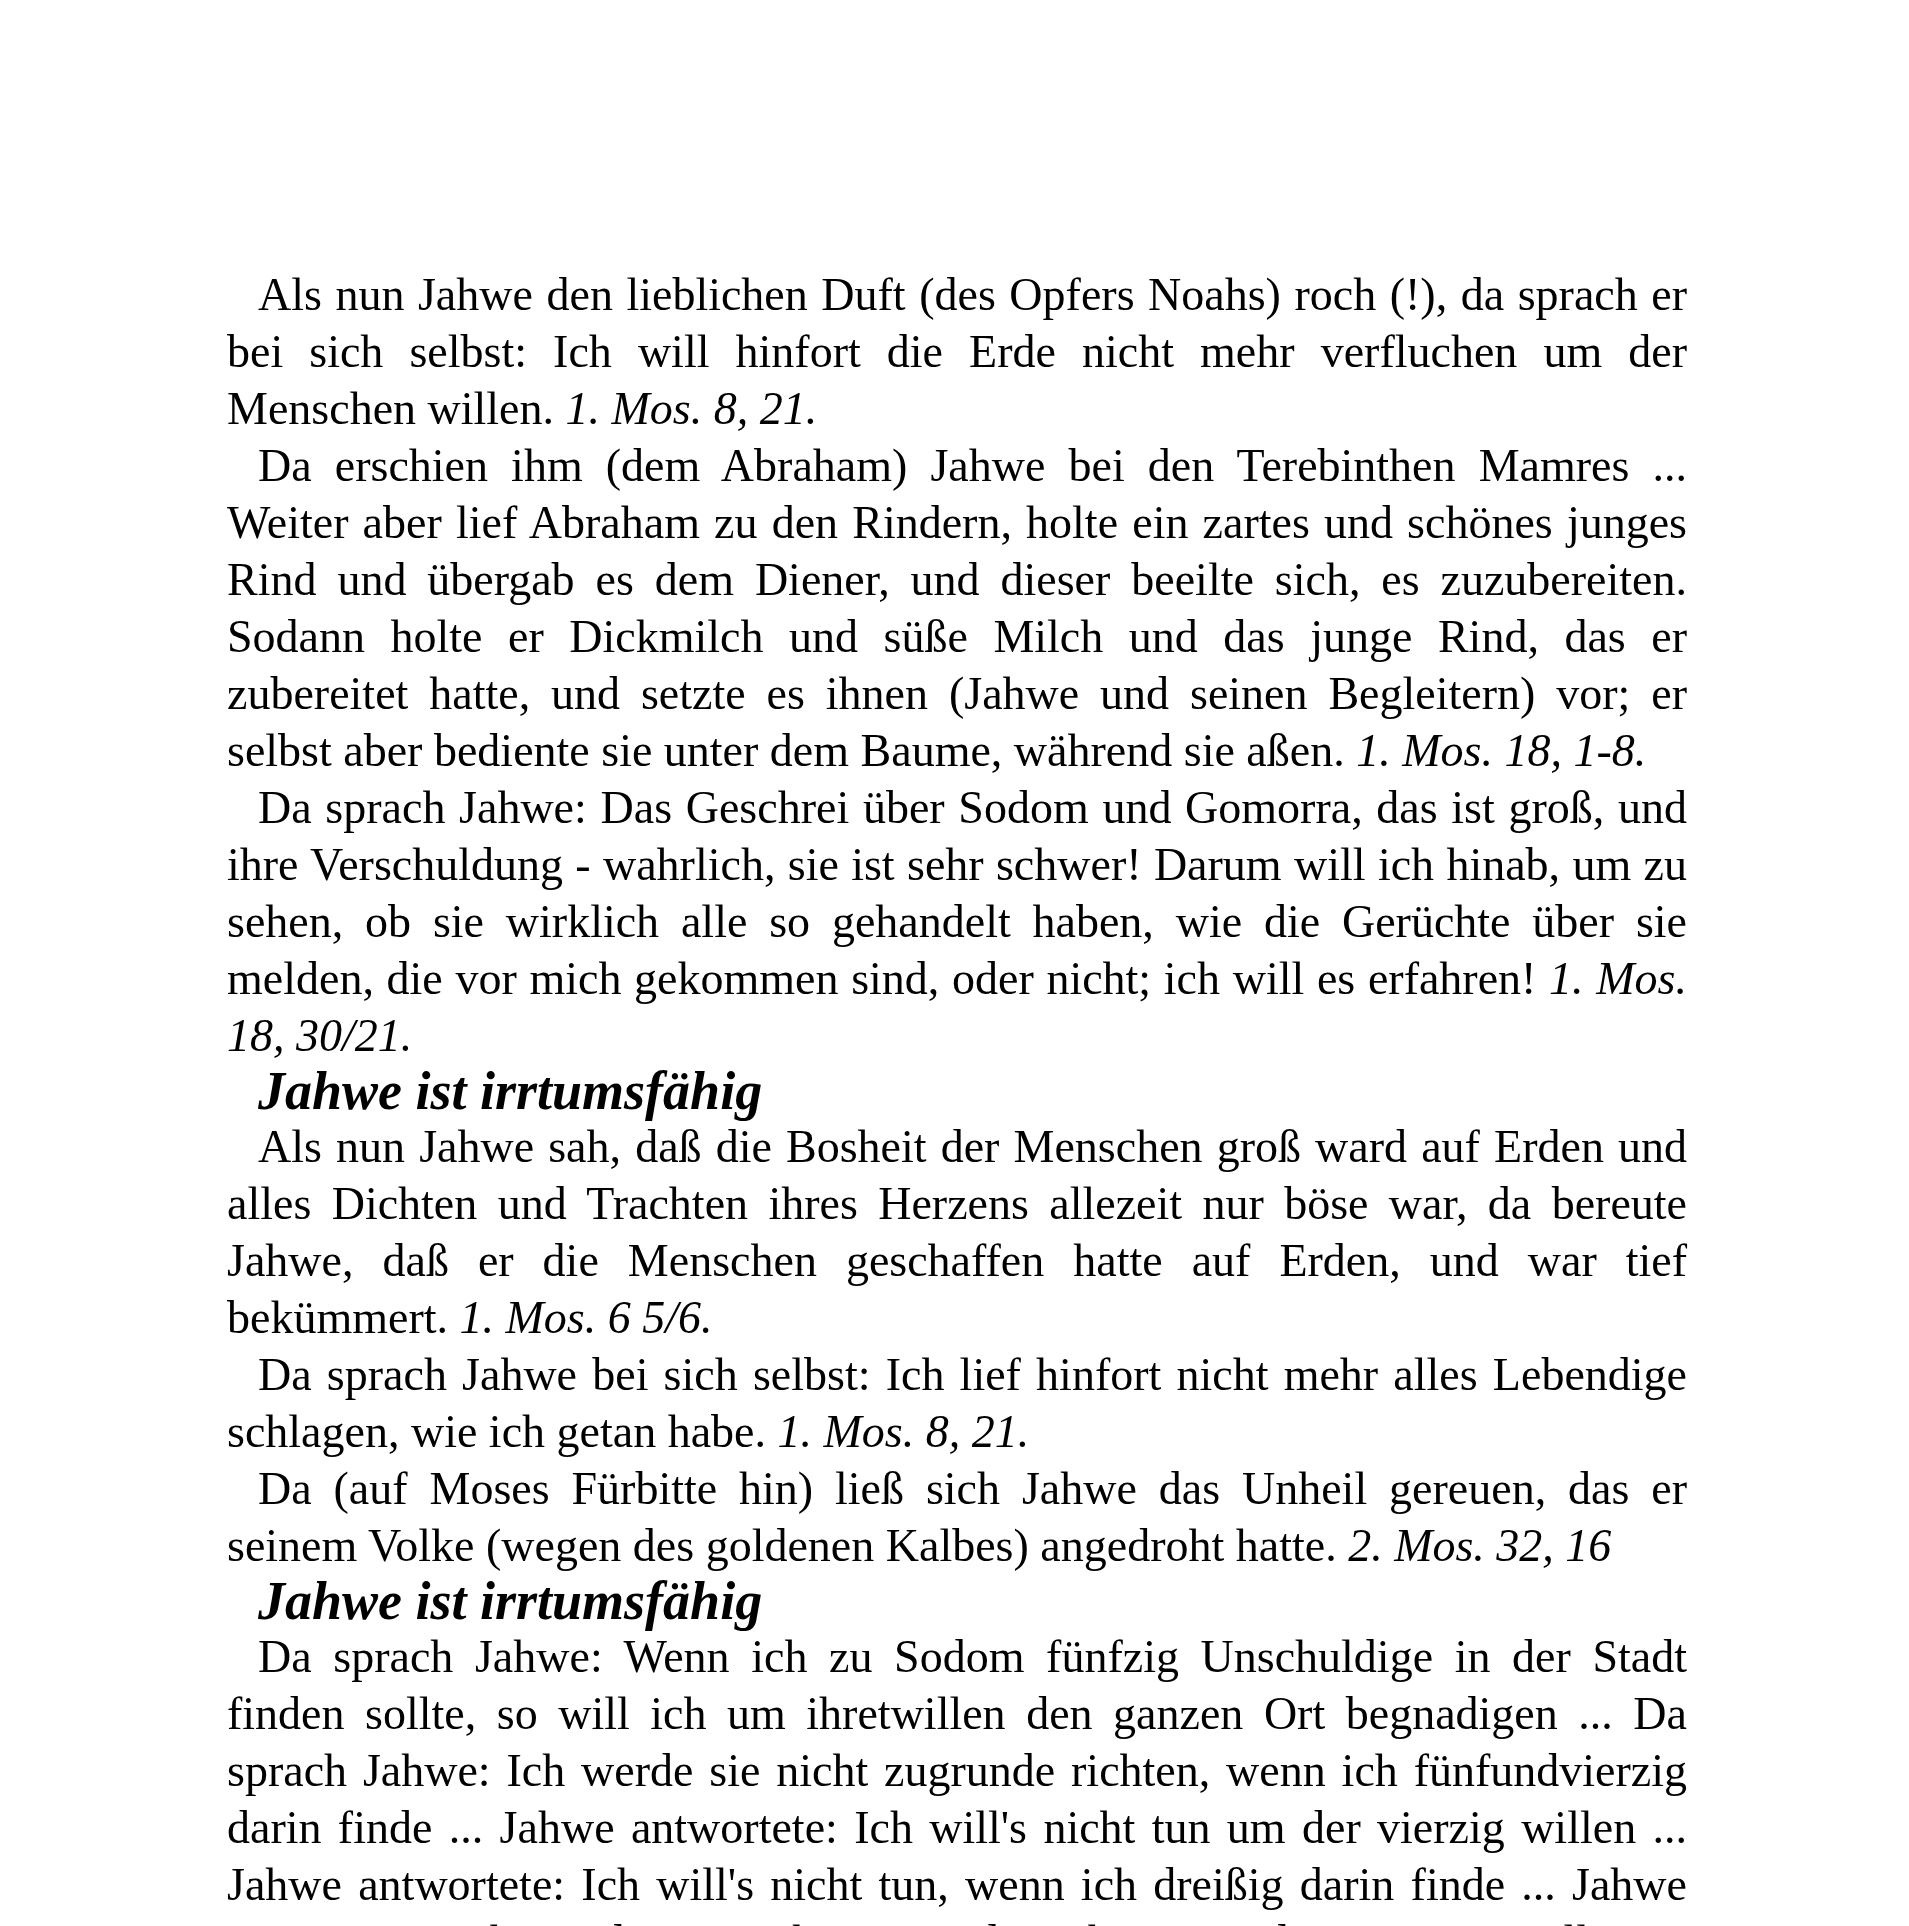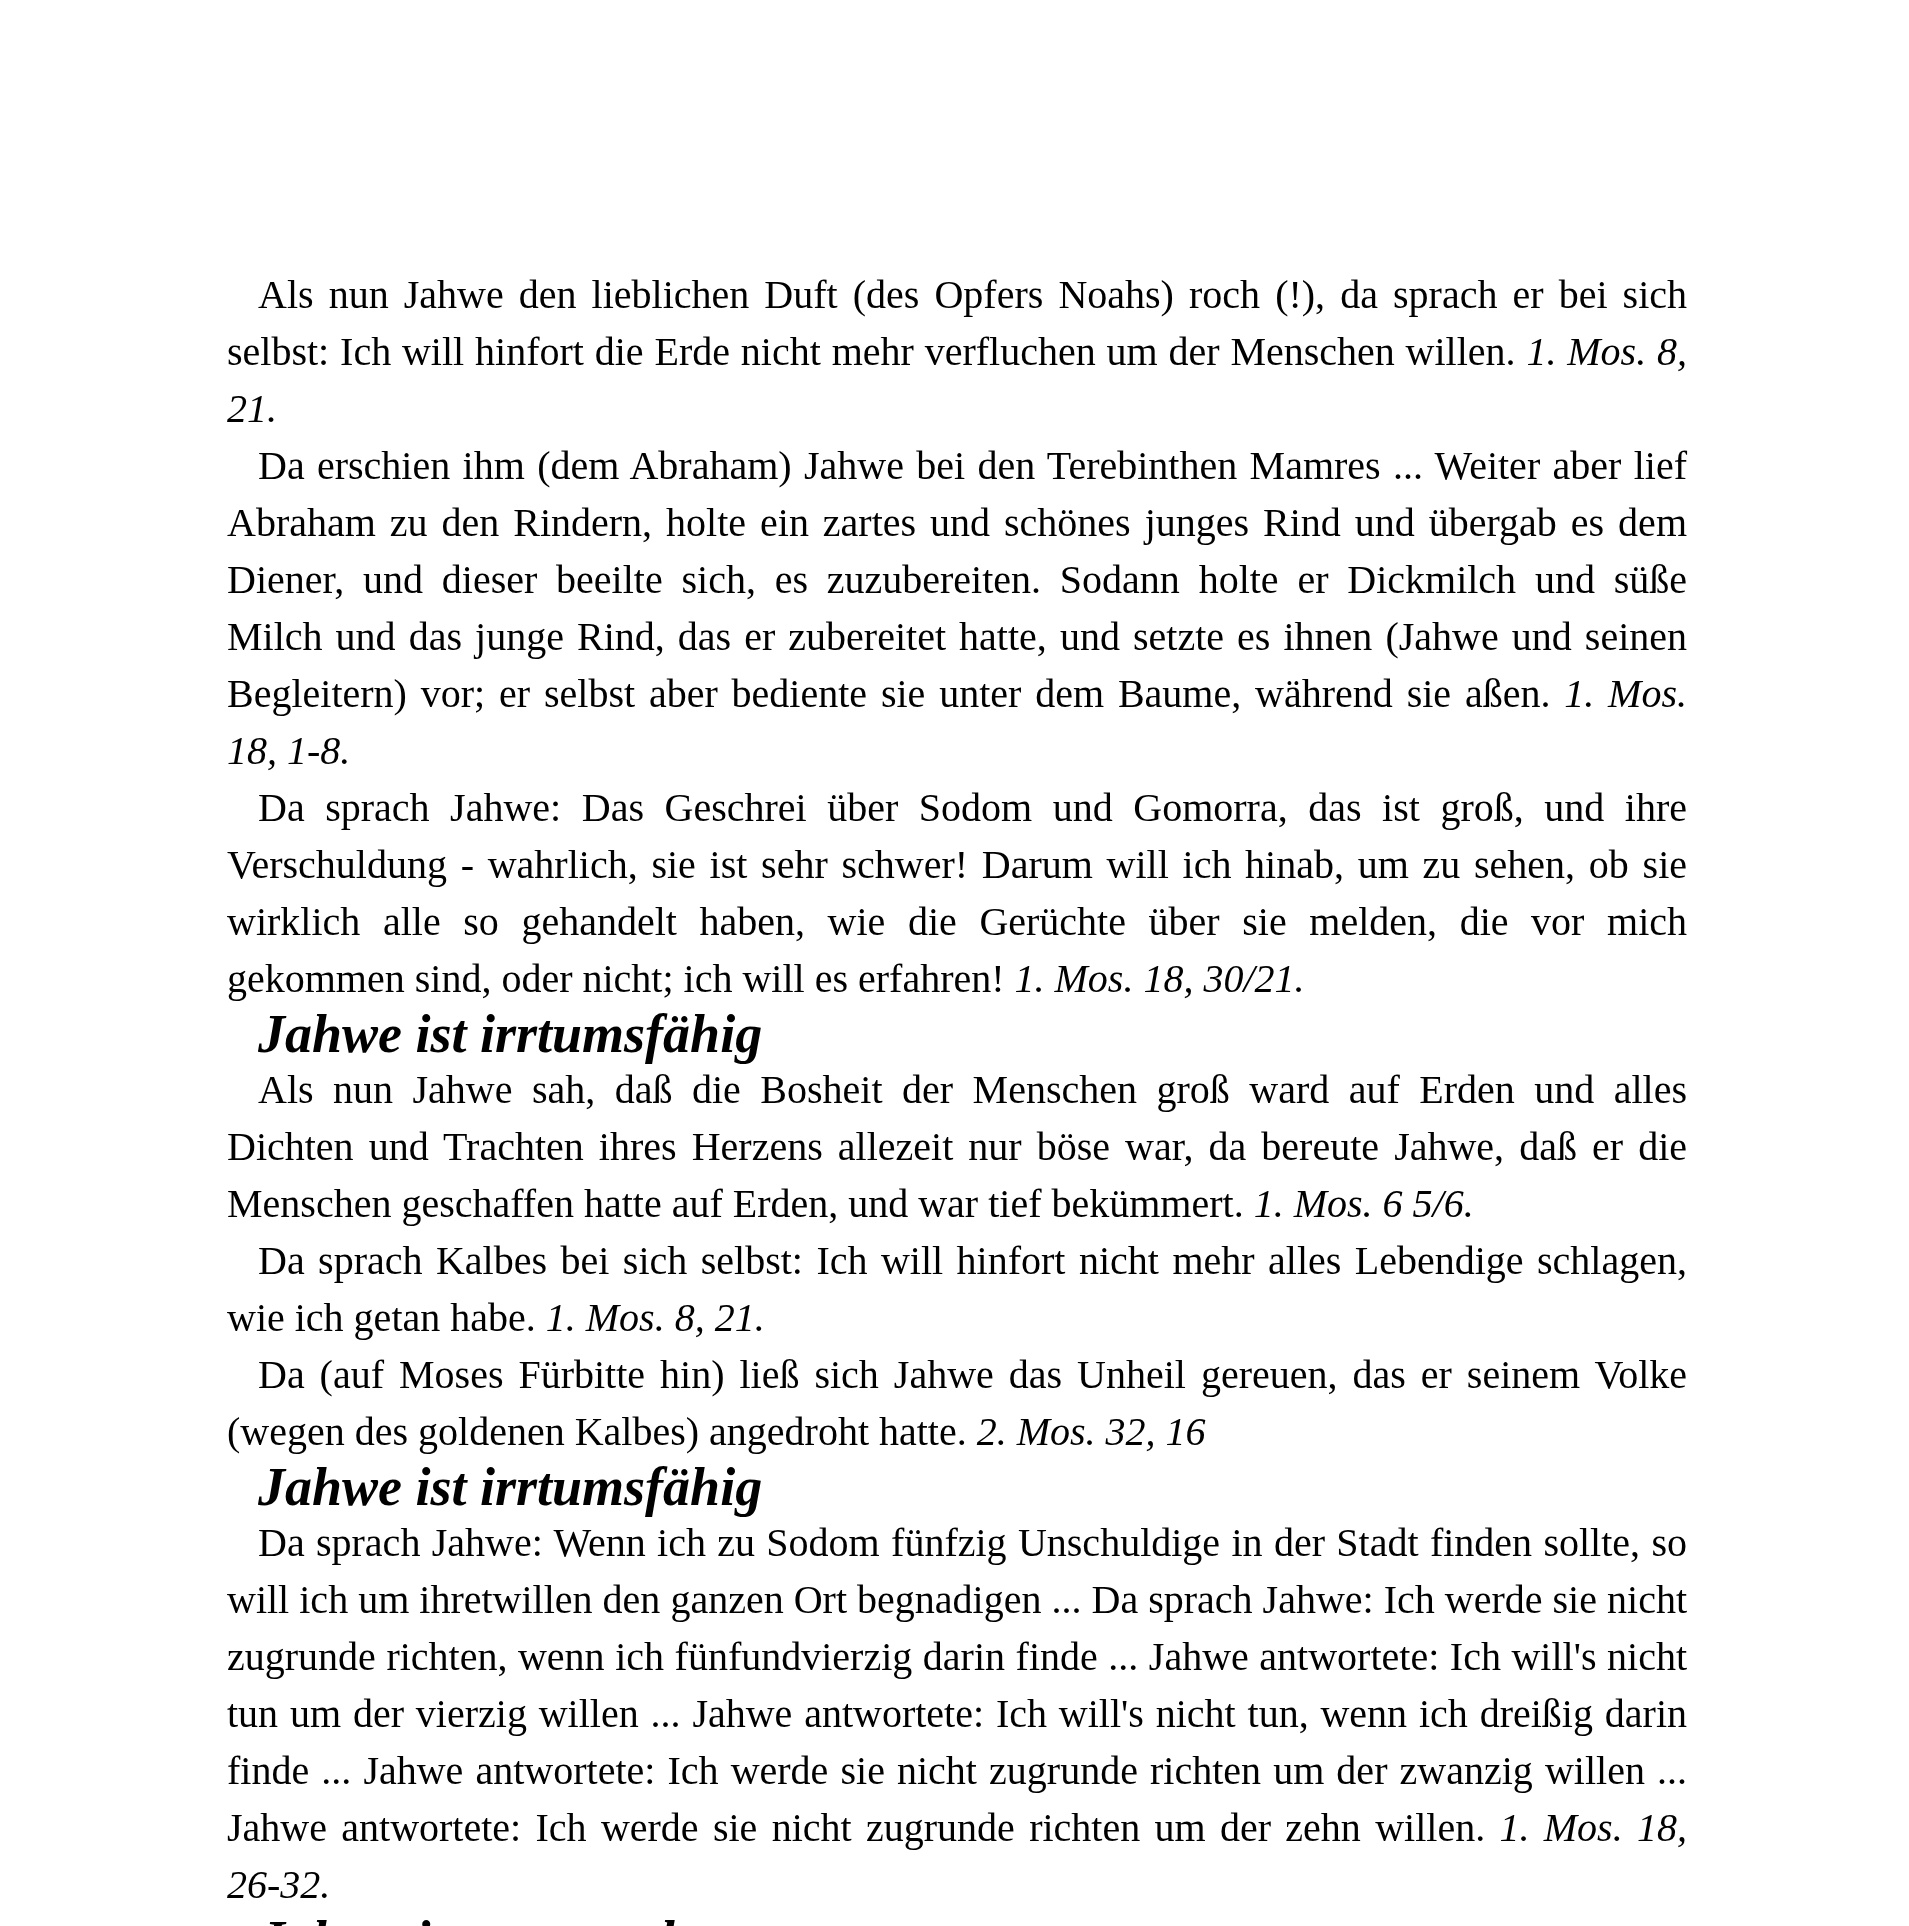--- a/index.html
+++ b/index.html
@@ -32,21 +32,21 @@
     left: 227px;
     top: 266px;
     width: 1460px;
   }
 
   p.para {
     margin: 0 0 0 0;
     padding: 0;
     text-align: justify;
     text-justify: inter-word;
-    font-size: 40px;
+    font-size: 46px;
     line-height: 57px;
     text-indent: 31px;
     hyphens: none;
     -webkit-hyphens: none;
   }
 
   
   .gap-para  { margin-top: 45px; }
   .gap-head  { margin-top: 45px; }
   .gap-after-head { margin-top: 3.1px; }
@@ -77,21 +77,21 @@
     <p class="para"><span>Als nun Jahwe den lieblichen Duft (des Opfers Noahs) roch (!), da sprach er bei sich selbst: Ich will hinfort die Erde nicht mehr verfluchen um der Menschen willen.</span> <span class="cit">1. Mos. 8, 21.</span></p>
 
     <p class="para gap-para"><span>Da erschien ihm (dem Abraham) Jahwe bei den Terebinthen Mamres ... Weiter aber lief Abraham zu den Rindern, holte ein zartes und schönes junges Rind und übergab es dem Diener, und dieser beeilte sich, es zuzubereiten. Sodann holte er Dickmilch und süße Milch und das junge Rind, das er zubereitet hatte, und setzte es ihnen (Jahwe und seinen Begleitern) vor; er selbst aber bediente sie unter dem Baume, während sie aßen.</span> <span class="cit">1. Mos. 18, 1-8.</span></p>
 
     <p class="para gap-para"><span>Da sprach Jahwe: Das Geschrei über Sodom und Gomorra, das ist groß, und ihre Verschuldung - wahrlich, sie ist sehr schwer! Darum will ich hinab, um zu sehen, ob sie wirklich alle so gehandelt haben, wie die Gerüchte über sie melden, die vor mich gekommen sind, oder nicht; ich will es erfahren!</span> <span class="cit">1. Mos. 18, 30/21.</span></p>
 
     <h2 class="head gap-head">Jahwe ist irrtumsfähig</h2>
 
     <p class="para gap-after-head"><span>Als nun Jahwe sah, daß die Bosheit der Menschen groß ward auf Erden und alles Dichten und Trachten ihres Herzens allezeit nur böse war, da bereute Jahwe, daß er die Menschen geschaffen hatte auf Erden, und war tief bekümmert.</span> <span class="cit">1. Mos. 6 5/6.</span></p>
 
-    <p class="para gap-para"><span>Da sprach Kalbes bei sich selbst: Ich will hinfort nicht mehr alles Lebendige schlagen, wie ich getan habe.</span> <span class="cit">1. Mos. 8, 21.</span></p>
+    <p class="para gap-para"><span>Da sprach Jahwe bei sich selbst: Ich lief hinfort nicht mehr alles Lebendige schlagen, wie ich getan habe.</span> <span class="cit">1. Mos. 8, 21.</span></p>
 
     <p class="para gap-para"><span>Da (auf Moses Fürbitte hin) ließ sich Jahwe das Unheil gereuen, das er seinem Volke (wegen des goldenen Kalbes) angedroht hatte.</span> <span class="cit">2. Mos. 32, 16</span></p>
 
     <h2 class="head gap-head">Jahwe ist irrtumsfähig</h2>
 
     <p class="para gap-after-head"><span>Da sprach Jahwe: Wenn ich zu Sodom fünfzig Unschuldige in der Stadt finden sollte, so will ich um ihretwillen den ganzen Ort begnadigen ... Da sprach Jahwe: Ich werde sie nicht zugrunde richten, wenn ich fünfundvierzig darin finde ... Jahwe antwortete: Ich will's nicht tun um der vierzig willen ... Jahwe antwortete: Ich will's nicht tun, wenn ich dreißig darin finde ... Jahwe antwortete: Ich werde sie nicht zugrunde richten um der zwanzig willen ... Jahwe antwortete: Ich werde sie nicht zugrunde richten um der zehn willen.</span> <span class="cit">1. Mos. 18, 26-32.</span></p>
 
     <h2 class="head gap-head">Jahwe ist ungerecht</h2>
 
   </div>

